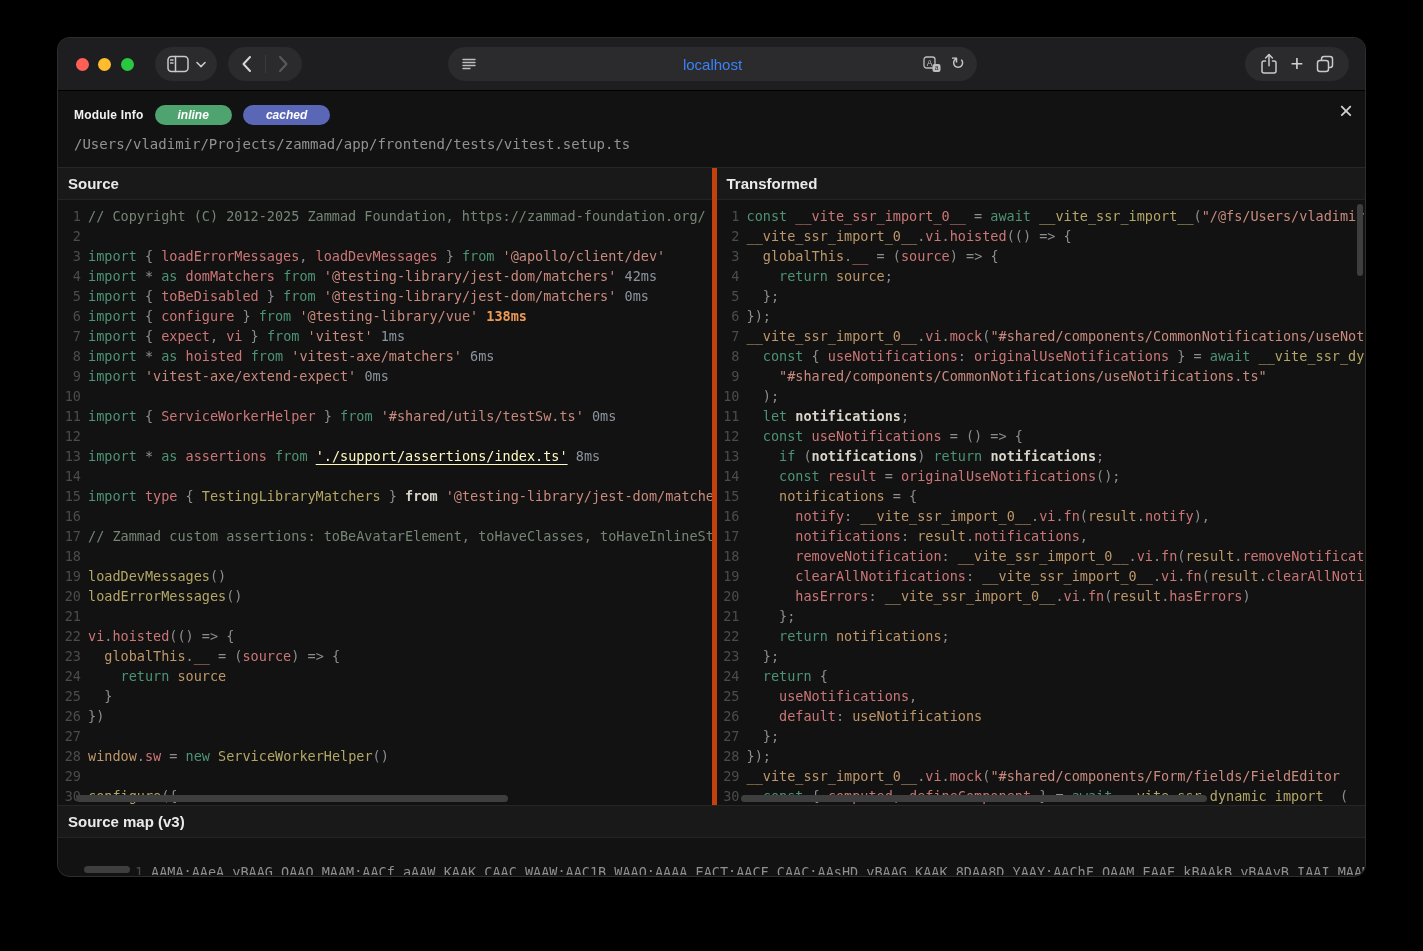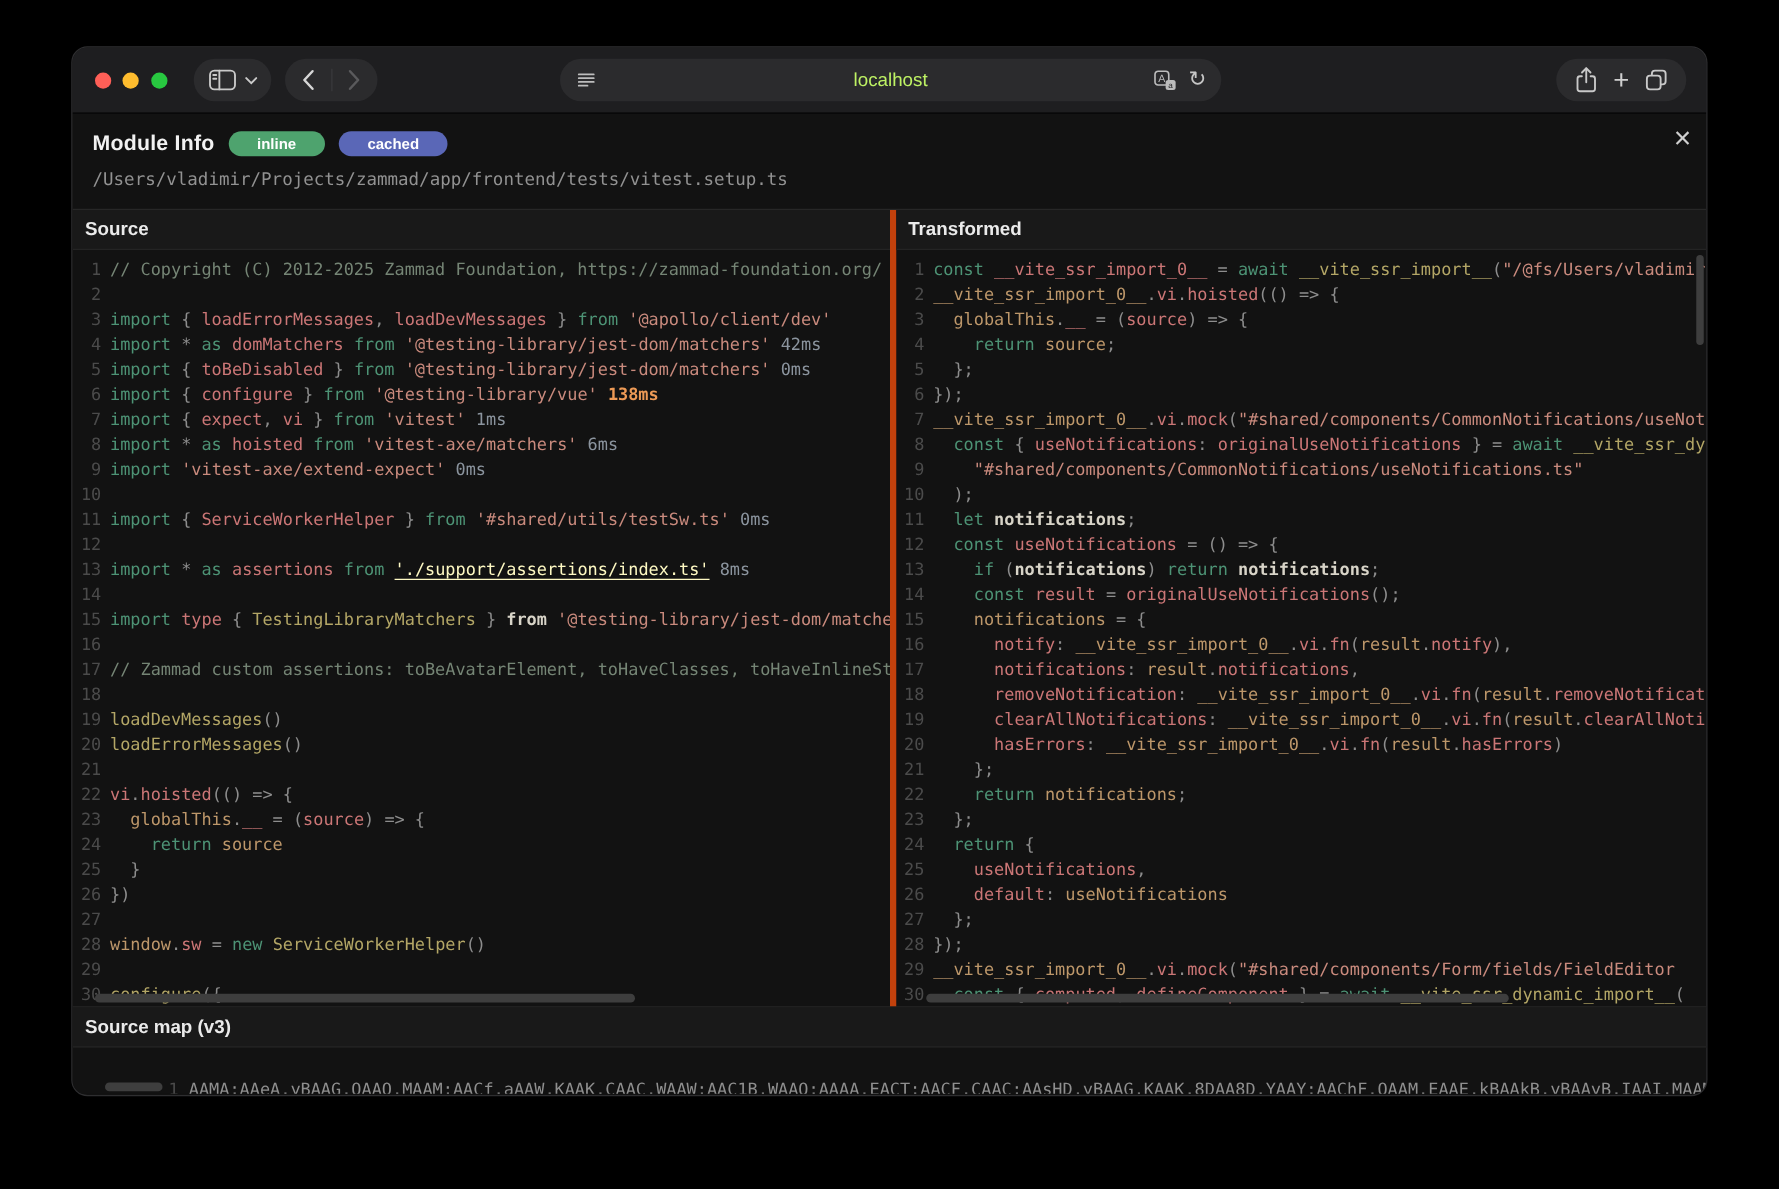--- a/index.html
+++ b/index.html
@@ -16,35 +16,35 @@
   .tl.red    { left:18px; background:#ff5f57; }
   .tl.yellow { left:40px; background:#febc2e; }
   .tl.green  { left:63px; background:#28c840; }
   .pill { position:absolute; top:9px; height:34px; background:#2b2b2d; border-radius:17px;
           display:flex; align-items:center; justify-content:center; }
   .sidebar-btn { left:97px; width:62px; gap:7px; cursor:default; }
   .nav-group { left:170px; width:74px; }
   .nav-half { width:50%; height:100%; display:flex; align-items:center; justify-content:center; }
   .nav-div { width:1px; height:18px; background:#3a3a3c; }
   .url-field { left:390px; width:529px; padding:0 12px; }
-  .url-text { position:absolute; left:0; right:0; text-align:center; color:#bef264; font-size:15px; }
+  .url-text { position:absolute; left:0; right:0; text-align:center; color:#3b82f6; font-size:15px; }
   .url-left { position:absolute; left:13px; top:9px; }
   .url-right { position:absolute; right:12px; top:7px; display:flex; gap:10px; align-items:center; }
   .reload-glyph { color:#c6c6c6; font-size:17px; line-height:20px; }
   .right-group { right:16px; width:104px; display:flex; justify-content:space-around; padding:0 8px; }
   .icon-btn { display:flex; align-items:center; justify-content:center; }
   .plus-glyph { color:#d0d0d0; font-size:22px; font-weight:300; line-height:20px; }
 
   
   .inspect { position:relative; height:784px; background:#121212; }
   .mod-header { position:relative; height:77px; border-bottom:1px solid #272727; }
   .title-row { position:absolute; left:16px; top:14px; display:flex; align-items:center; gap:11px; }
-  .mod-title { color:#f2f2f2; font-size:17px; font-weight:700; letter-spacing:.2px; }
+  .mod-title { color:#f2f2f2; font-size:12px; font-weight:700; letter-spacing:.2px; }
   .badge { display:inline-block; height:20px; line-height:20px; padding:0 23px; border-radius:10px;
-           color:#fff; font-size:12px; font-weight:700; }
+           color:#fff; font-size:12px; font-weight:700;font-style:italic; }
   .mod-path { position:absolute; left:16px; top:44px; color:#929292;
               font:14px/18px "DejaVu Sans Mono", monospace; }
   .timing-row { position:absolute; right:48px; top:18px; display:flex; gap:13px; }
   .tbadge { height:21px; line-height:21px; padding:0 11px; border-radius:11px;
             color:#fff; font-size:12.5px; font-weight:700; }
   .close-btn { position:absolute; right:12px; top:8px; color:#cfcfcf; font-size:24px;
                font-weight:300; line-height:24px; cursor:default; }
 
   .panes { display:flex; height:637px; }
   .pane { position:relative; width:50%; overflow:hidden; }

